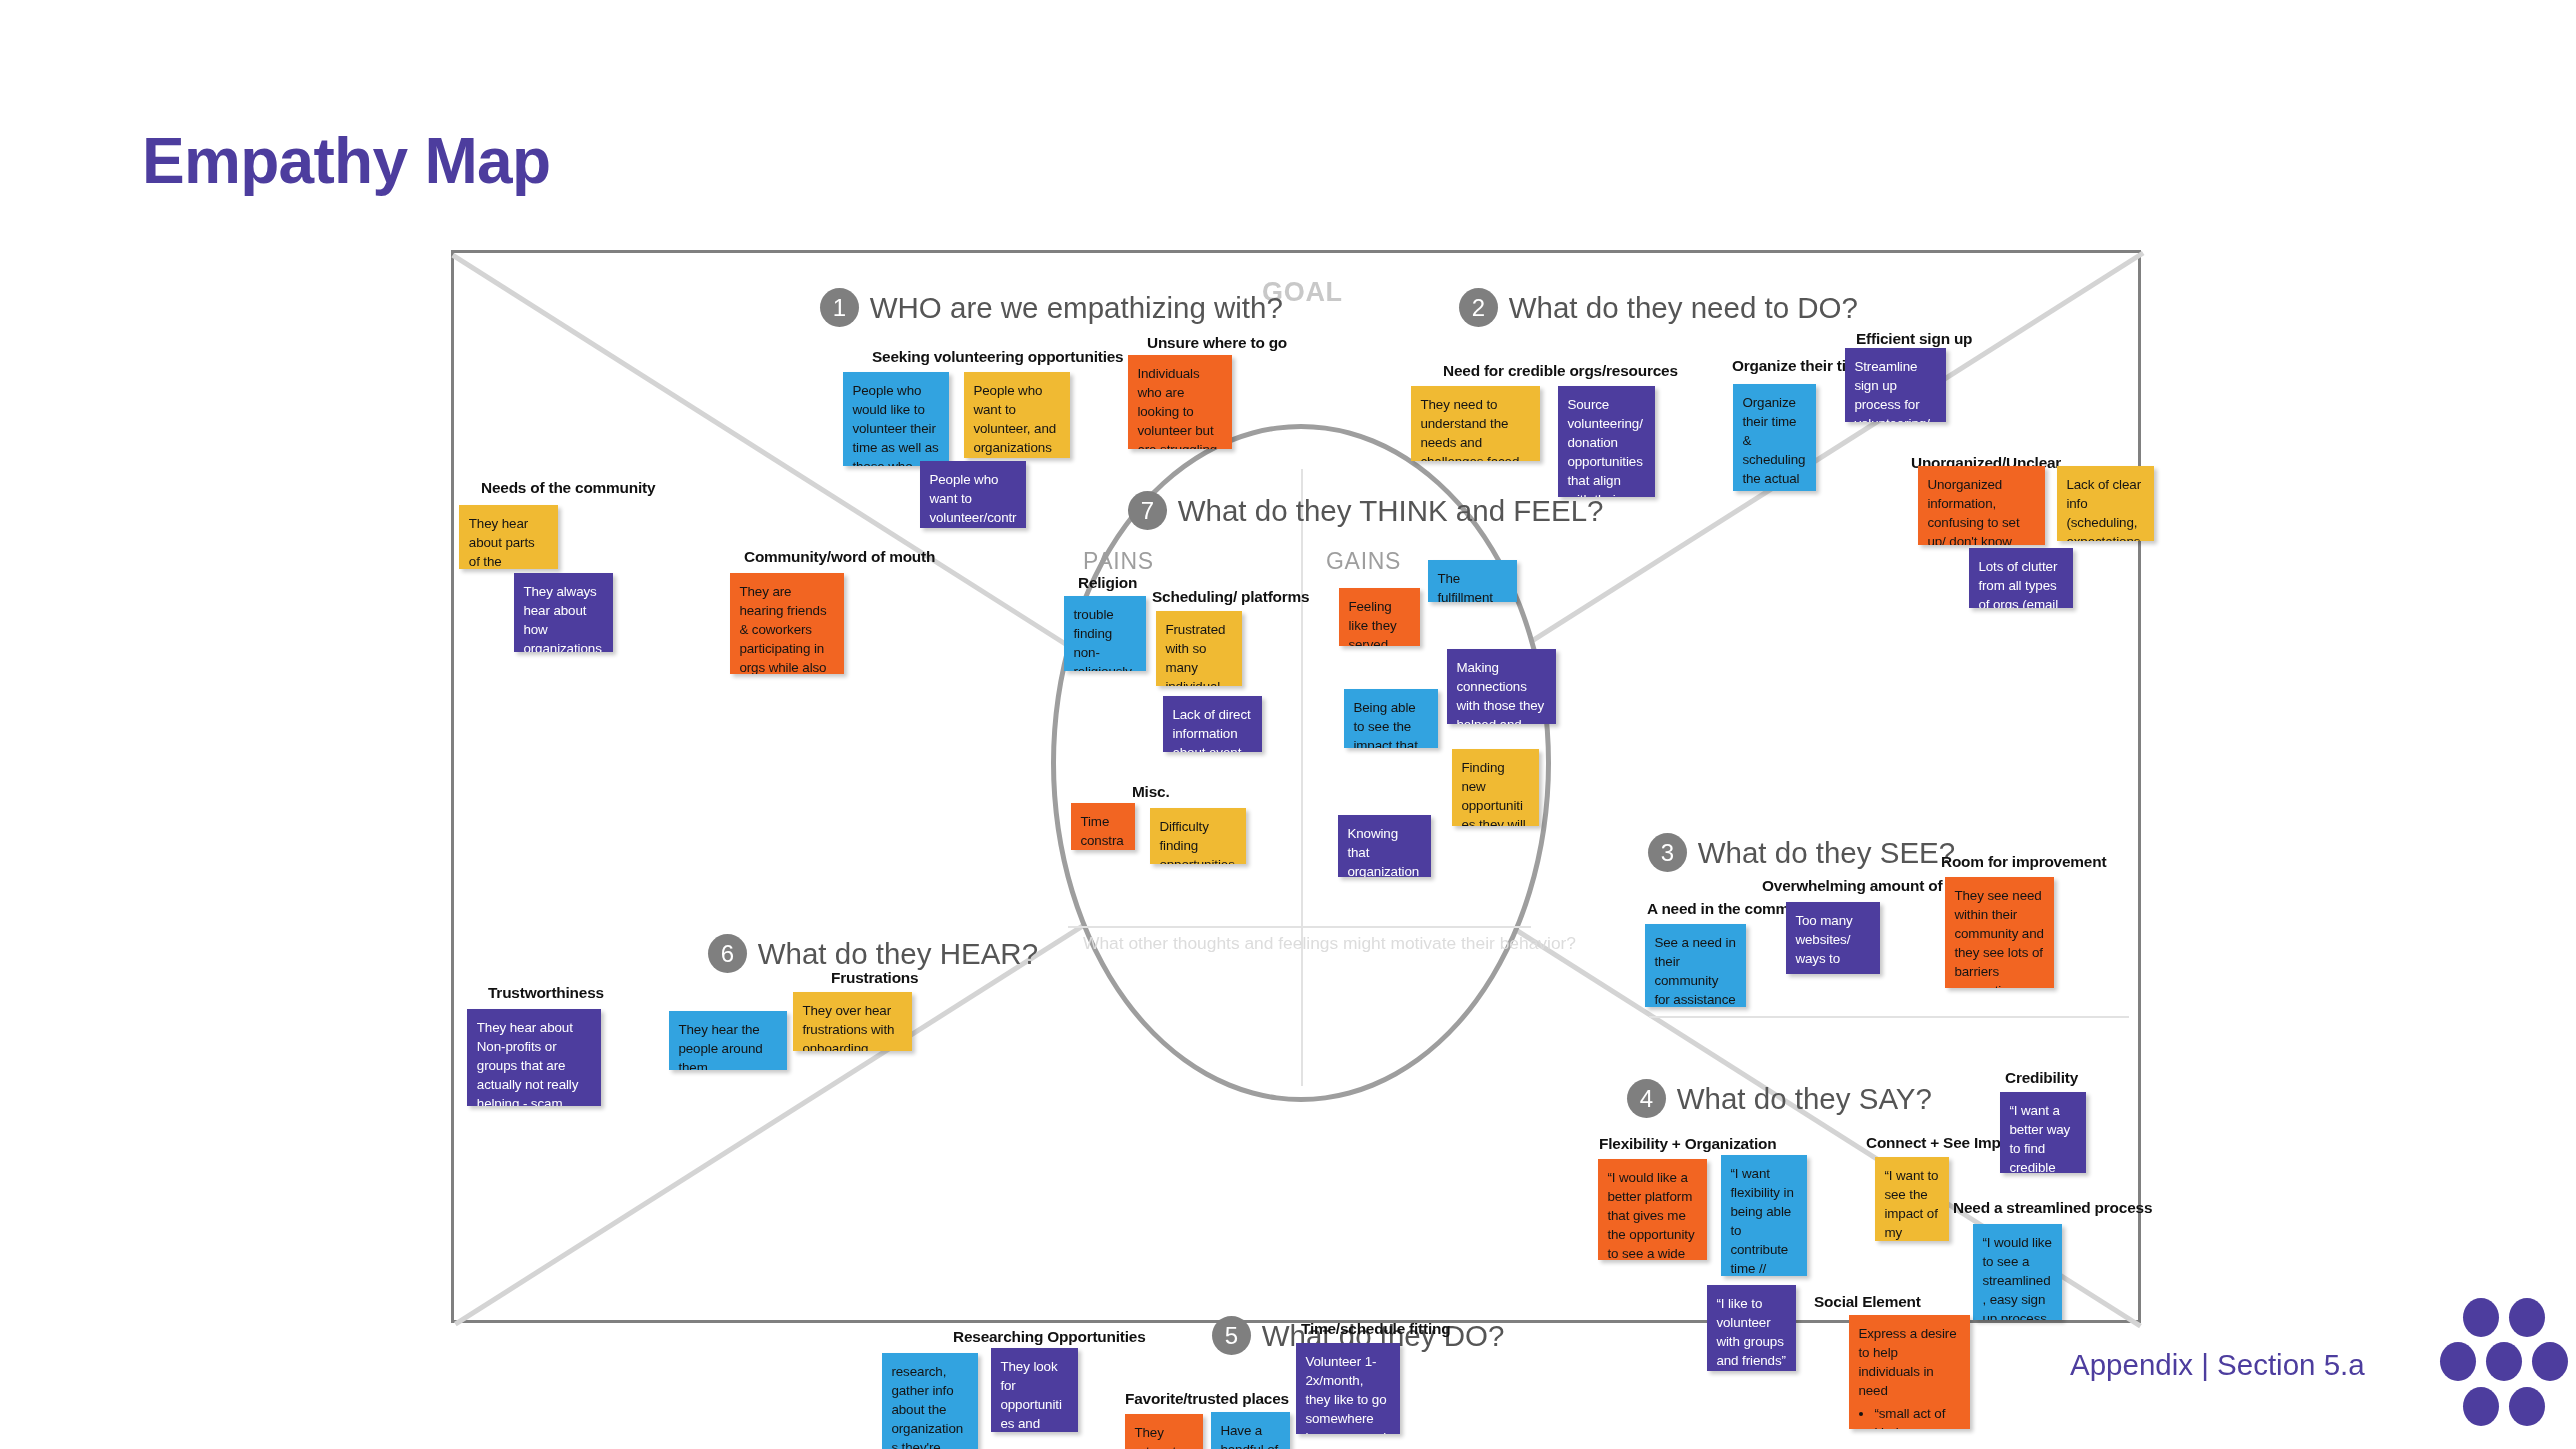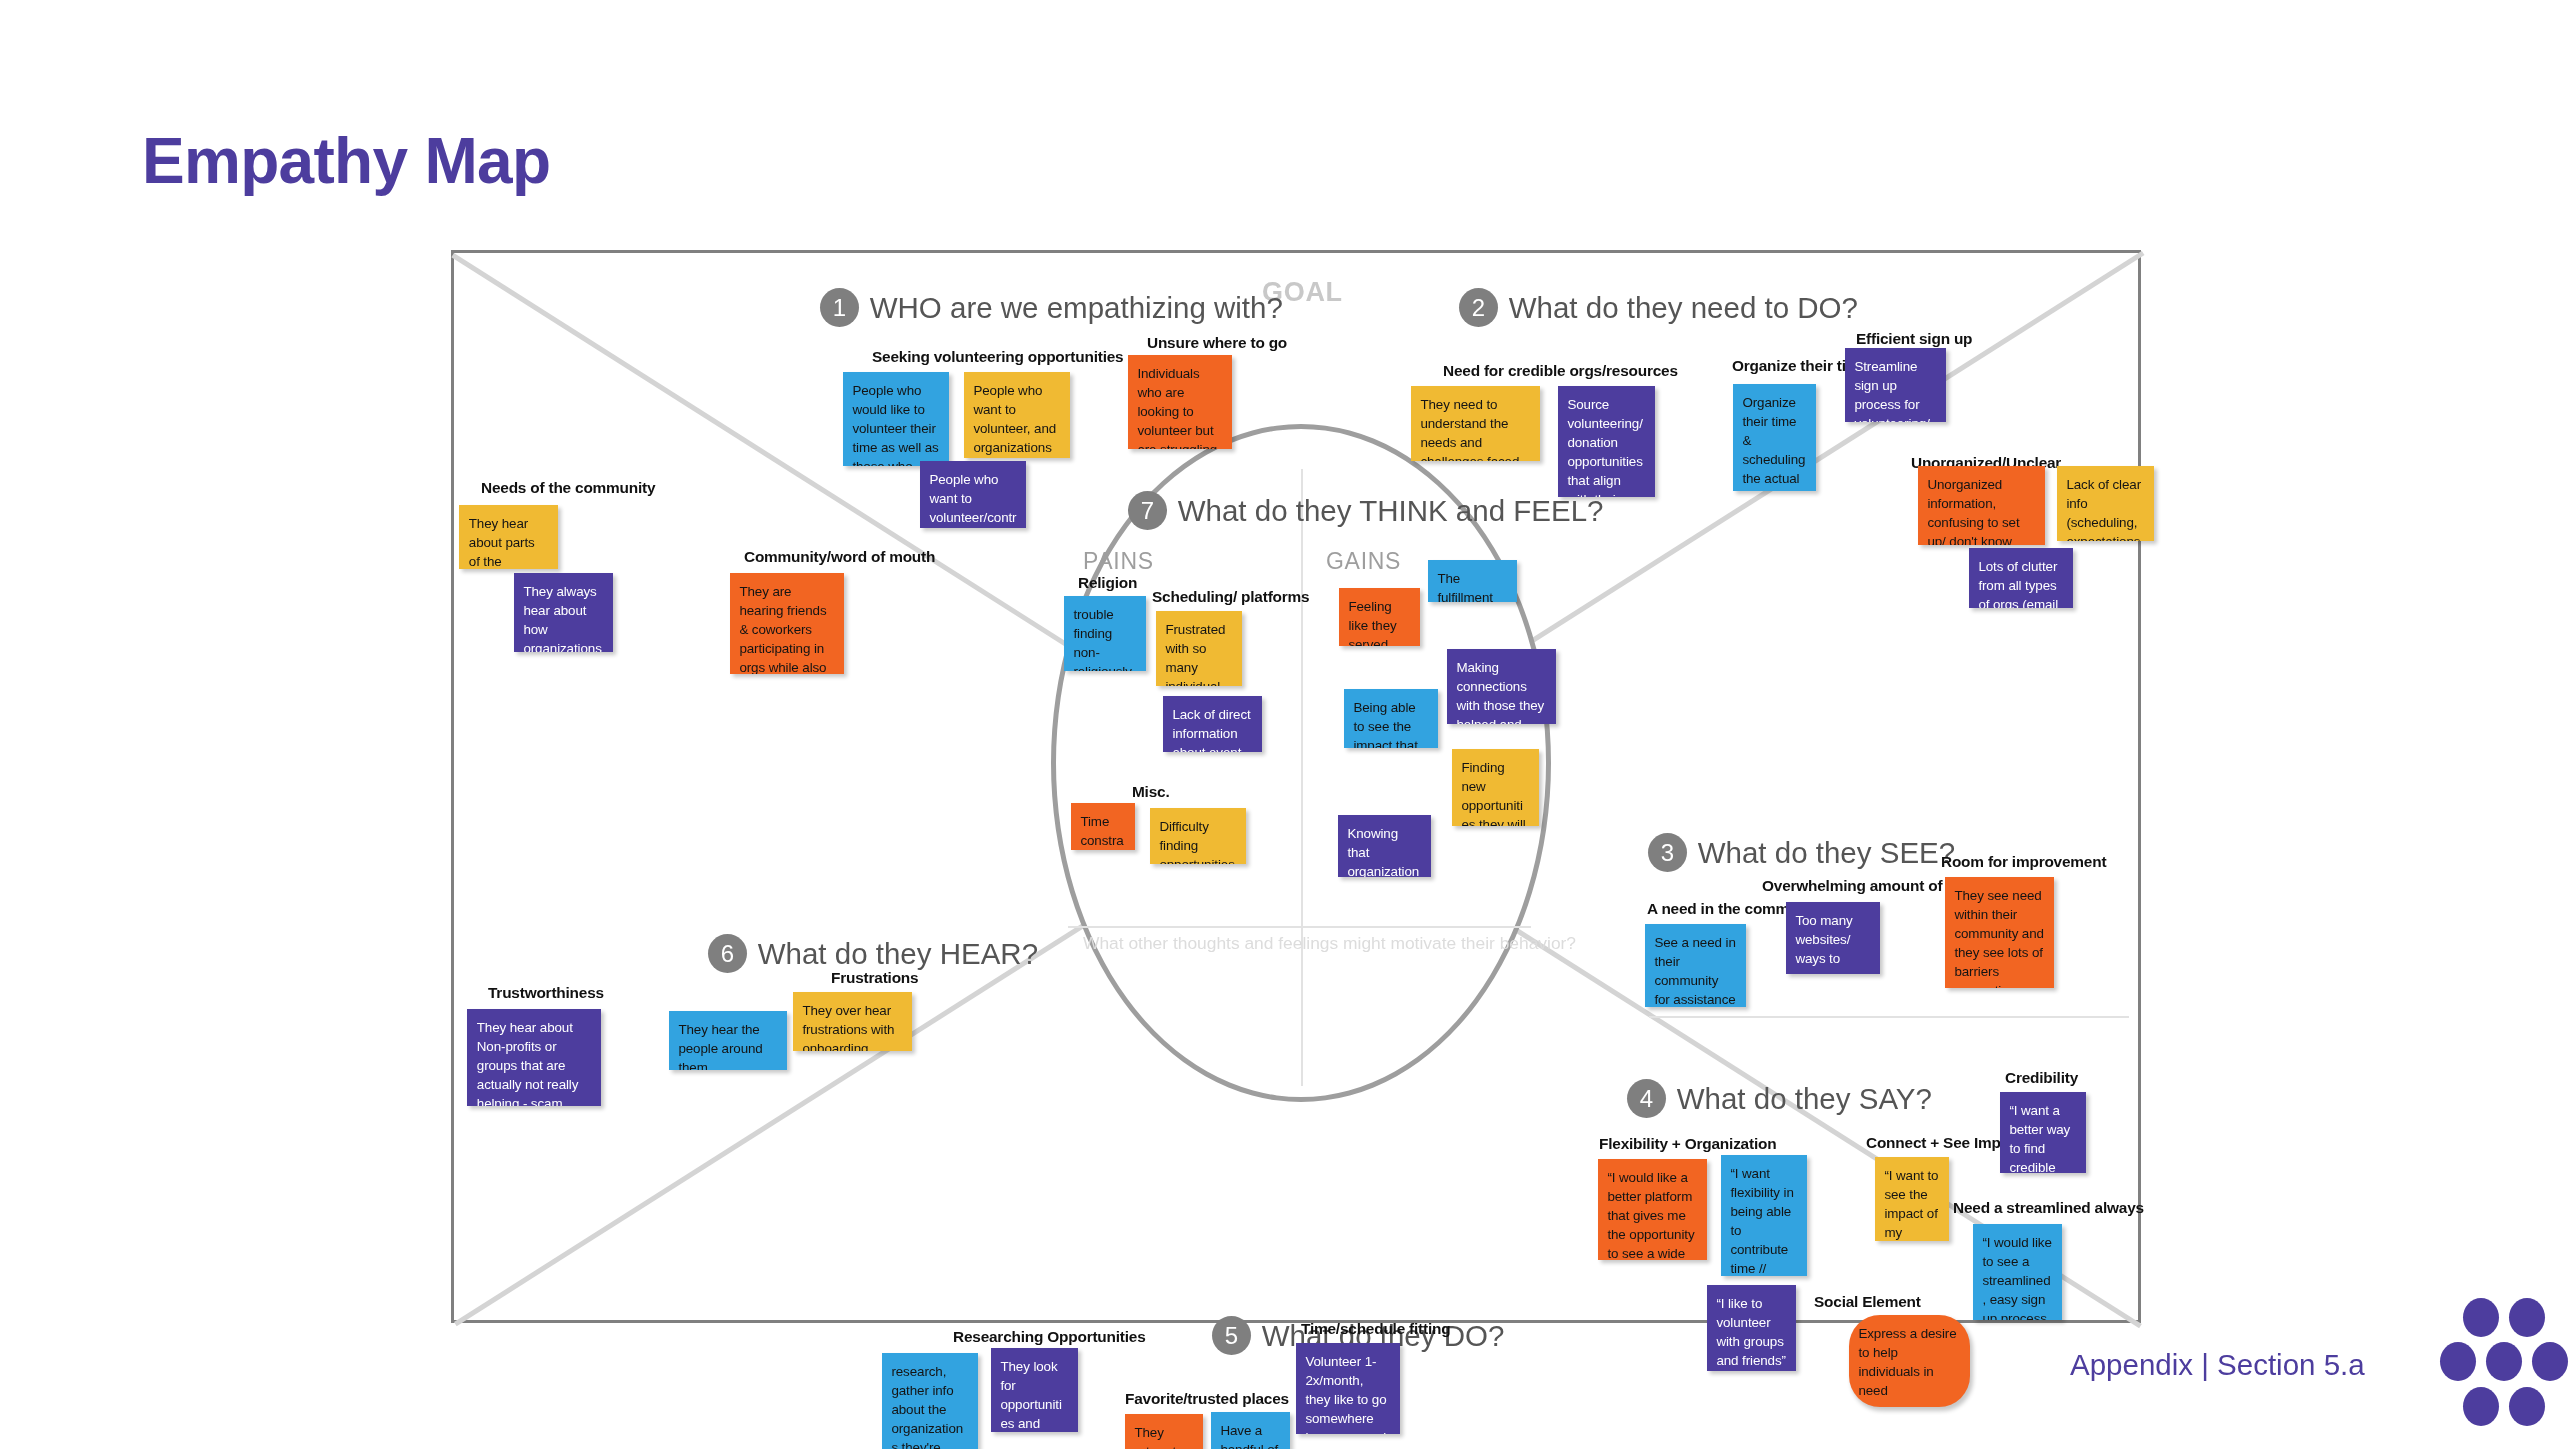--- a/index.html
+++ b/index.html
@@ -281,27 +281,27 @@
   <div class="cluster-head" style="left:1145px; top:882px;">Flexibility + Organization</div>
   <div class="note orange" style="left:1144px; top:906px; width:109px; height:101px;">“I would like a better platform that gives me the opportunity to see a wide range of organizations for me to be a part of”</div>
   <div class="note blue" style="left:1267px; top:902px; width:86px; height:121px;">“I want flexibility in being able to contribute time // long-term, big commitment may be difficult; but drop-in is very convenient”</div>
 
   <div class="cluster-head" style="left:1412px; top:881px;">Connect + See Impact</div>
   <div class="note yellow" style="left:1421px; top:904px; width:74px; height:84px;">“I want to see the impact of my involvement with an organization”</div>
 
   <div class="cluster-head" style="left:1551px; top:816px;">Credibility</div>
   <div class="note purple" style="left:1546px; top:839px; width:86px; height:81px;">“I want a better way to find credible organizations that I trust”</div>
 
-  <div class="cluster-head" style="left:1499px; top:946px;">Need a streamlined always</div>
+  <div class="cluster-head" style="left:1499px; top:946px;">Need a streamlined process</div>
   <div class="note blue" style="left:1519px; top:971px; width:89px; height:96px;">“I would like to see a streamlined, easy sign up process when I want to volunteer”</div>
 
   <div class="note purple" style="left:1253px; top:1032px; width:89px; height:86px;">“I like to volunteer with groups and friends” - more likely to join for a social interaction</div>
 
   <div class="cluster-head" style="left:1360px; top:1040px;">Social Element</div>
-  <div class="note orange" style="left:1395px; top:1062px; width:121px; height:92px;border-radius:31px;">
+  <div class="note orange" style="left:1395px; top:1062px; width:121px; height:114px;">
     <div>Express a desire to help individuals in need</div>
     <ul>
       <li>“small act of kindness makes us human”</li>
 
     </ul>
   </div>
 
   <div class="section-head" style="left:758px; top:1063px;">
     <span class="sect-num">5</span>
     <span class="sect-title">What do they DO?</span>

